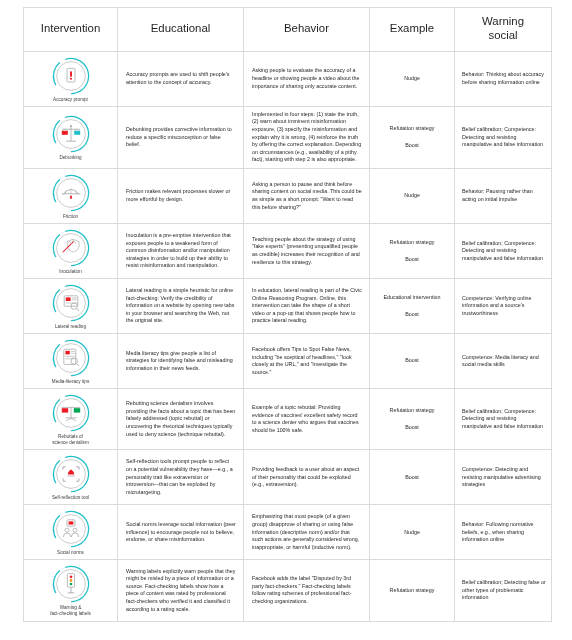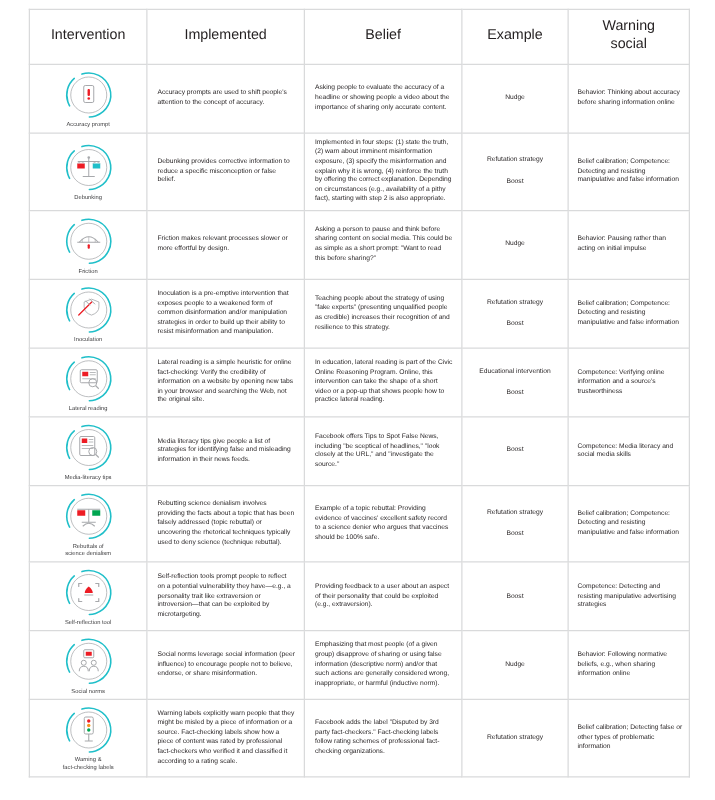--- a/index.html
+++ b/index.html
@@ -93,22 +93,22 @@
     <colgroup>
       <col class="c-interv">
         <col class="c-desc">
         <col class="c-ex">
         <col class="c-cat">
         <col class="c-out">
     </colgroup>
     <thead>
       <tr>
         <th>Intervention</th>
-        <th>Implemented</th>
-        <th>Belief</th>
+        <th>Educational</th>
+        <th>Behavior</th>
         <th>Example</th>
         <th>
           <span>Warning</span><br>
           <span>social</span>
         </th>
       </tr>
     </thead>
     <tbody id="matrix-body">
         <tr>
           <td class="cell-interv">

